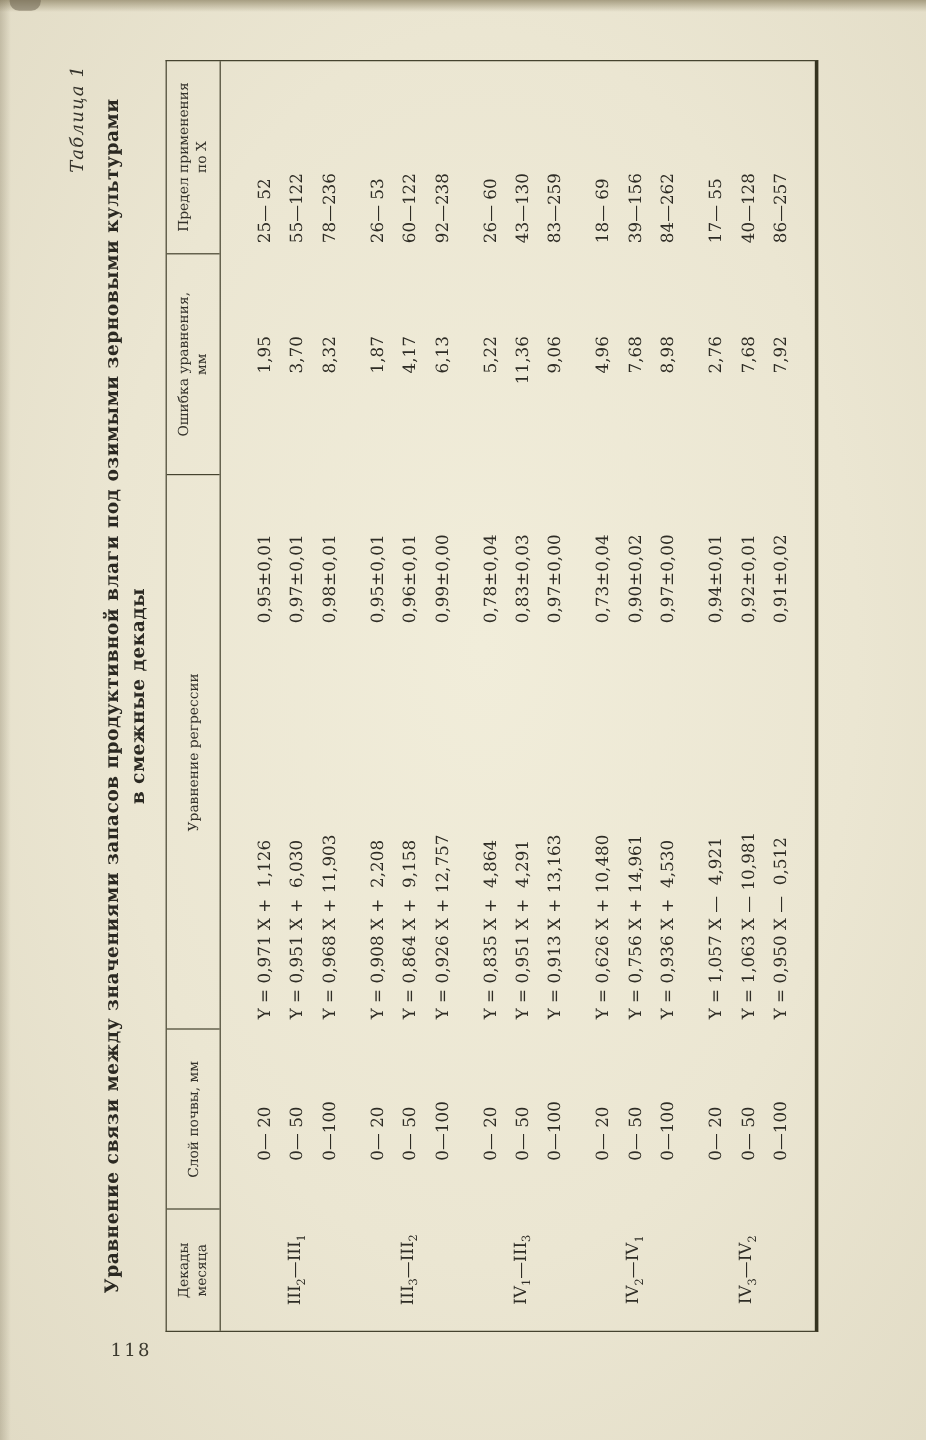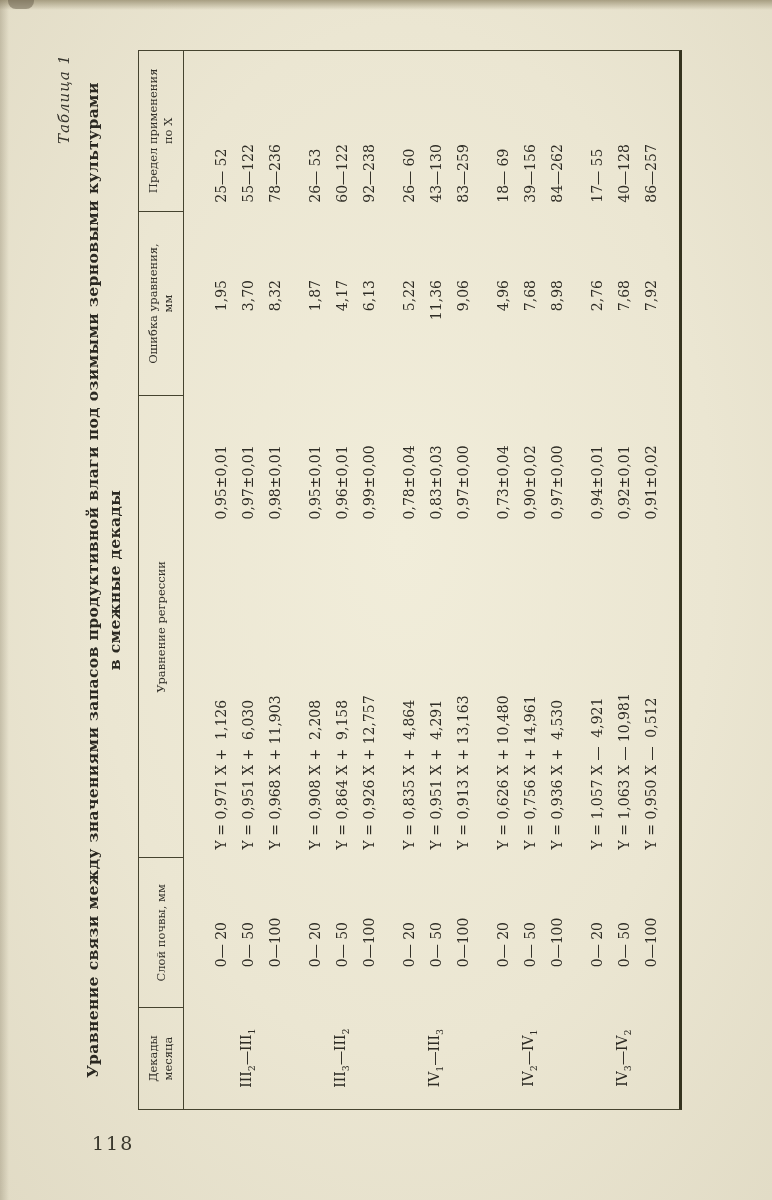--- a/index.html
+++ b/index.html
@@ -66,21 +66,21 @@
   .layers{padding-left:40px;}
   .line{display:block;white-space:pre;}
   .eqline{display:flex;white-space:pre;}
   .eq{display:inline-block;width:330px;padding-left:8px;}
   .rval{display:inline-block;}
   .errs{text-align:center;}
   .errbox{display:inline-block;width:46px;text-align:right;white-space:pre;}
   .ranges{padding-left:8px;}
   .page-number{
     position:absolute;left:92px;top:1116px;
-    font-size:19px;letter-spacing:2px;color:#3a382d;margin-top:16px;
+    font-size:15px;letter-spacing:2px;color:#3a382d;
   }
 </style>
 </head>
 <body>
 
 <div class="sheet">
   <div class="scan-top"></div>
   <div class="scan-left"></div>
   <div class="corner-smudge"></div>
 

